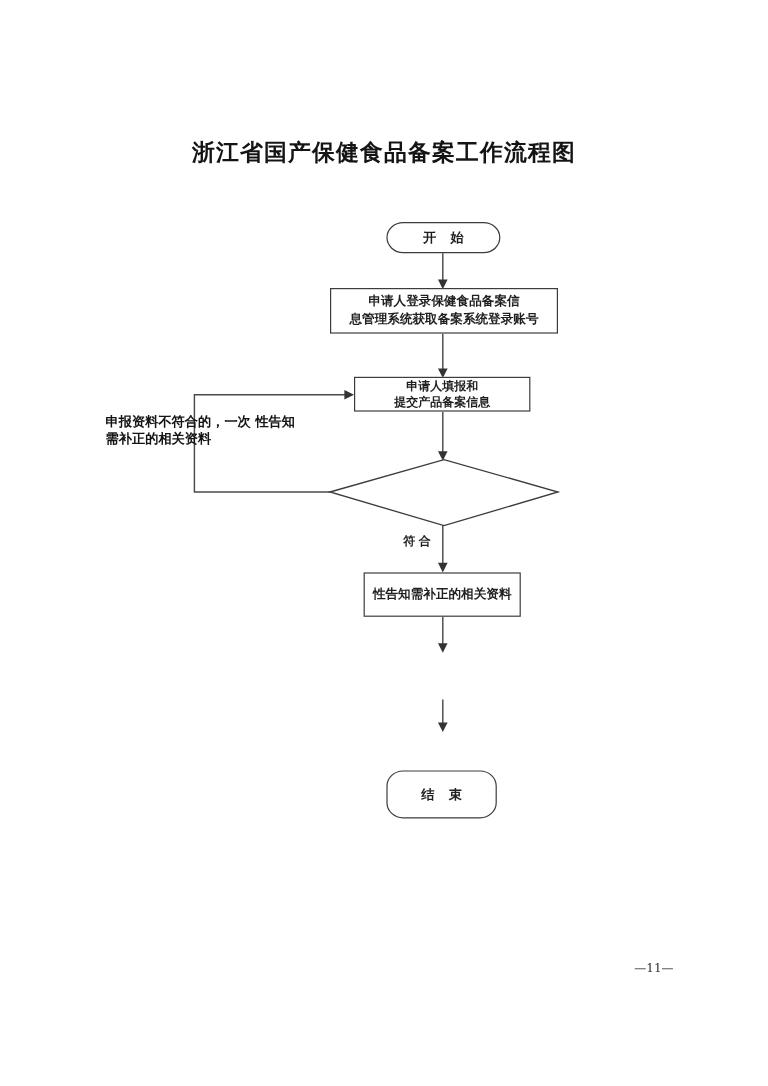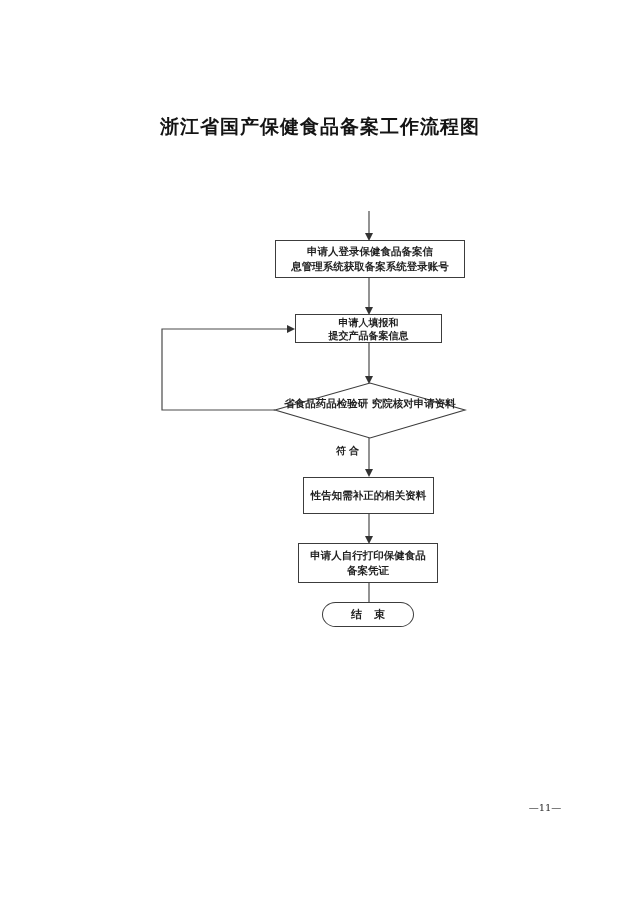--- a/index.html
+++ b/index.html
@@ -50,21 +50,21 @@
     font-weight: 600;
   }
   .node .ln { display: block; }
   .oval { border-radius: 14px / 13px; font-size: 11px; letter-spacing: 4px; }
   .oval .ln { text-indent: 4px; }
   .proc-1 { left: 275px; top: 240px; width: 190px; height: 38px; font-size: 10.5px; line-height: 15px; }
   .proc-2 { left: 295px; top: 314px; width: 147px; height: 29px; font-size: 10px;   line-height: 13px; }
   .proc-3 { left: 303px; top: 477px; width: 131px; height: 37px; font-size: 10.5px; line-height: 15px; }
   .proc-4 { left: 298px; top: 543px; width: 140px; height: 40px; font-size: 10.5px; line-height: 15px; }
   .start-oval { left: 322px; top: 185px; width: 95px; height: 26px; }
-  .end-oval   { left: 322px; top: 602px; width: 92px; height: 25px; }
+  .end-oval   { left: 322px; top: 642px; width: 92px; height: 40px; }
   .diamond-label {
     position: absolute;
     left: 275px; top: 396px; width: 190px;
     text-align: center;
     font-size: 10.5px;
     line-height: 14px;
     font-weight: 600;
     z-index: 1;
   }
   .side-note {
@@ -120,47 +120,46 @@
 
     <line x1="369" y1="514" x2="369" y2="538" stroke="#4a4a4a" stroke-width="1.2"></line>
     <polygon points="365,536 373,536 369,544" fill="#333333"></polygon>
 
     <line x1="369" y1="583" x2="369" y2="604" stroke="#4a4a4a" stroke-width="1.2"></line>
     <polygon points="365,602 373,602 369,610" fill="#333333"></polygon>
 
     <polygon points="275,410 370,383 465,410 370,438" fill="#ffffff" stroke="#3c3c3c" stroke-width="1.1"></polygon>
   </svg>
 
+  <div class="node oval start-oval">
+    <span class="ln">开 始</span>
+  </div>
 
   <div class="node proc-1">
     <span class="ln">申请人登录保健食品备案信</span>
     <span class="ln">息管理系统获取备案系统登录账号</span>
   </div>
 
   <div class="node proc-2">
     <span class="ln">申请人填报和</span>
     <span class="ln">提交产品备案信息</span>
   </div>
 
+  <div class="side-note">
+    <span class="ln">申报资料不符合的，一次</span>
+    <span class="ln">性告知需补正的相关资料</span>
+  </div>
 
-  <div class="diamond-label">
-    <span class="ln">省食品药品检验研</span>
-    <span class="ln">究院核对申请资料</span>
-  </div>
 
   <div class="pass-label">符合</div>
 
   <div class="node proc-3">
     <span class="ln">性告知需补正的相关资料</span>
   </div>
 
-  <div class="node proc-4">
-    <span class="ln">申请人自行打印保健食品</span>
-    <span class="ln">备案凭证</span>
-  </div>
 
   <div class="node oval end-oval">
     <span class="ln">结 束</span>
   </div>
 
   <div class="page-number">—11—</div>
 
 </div>
 
 </body></html>

